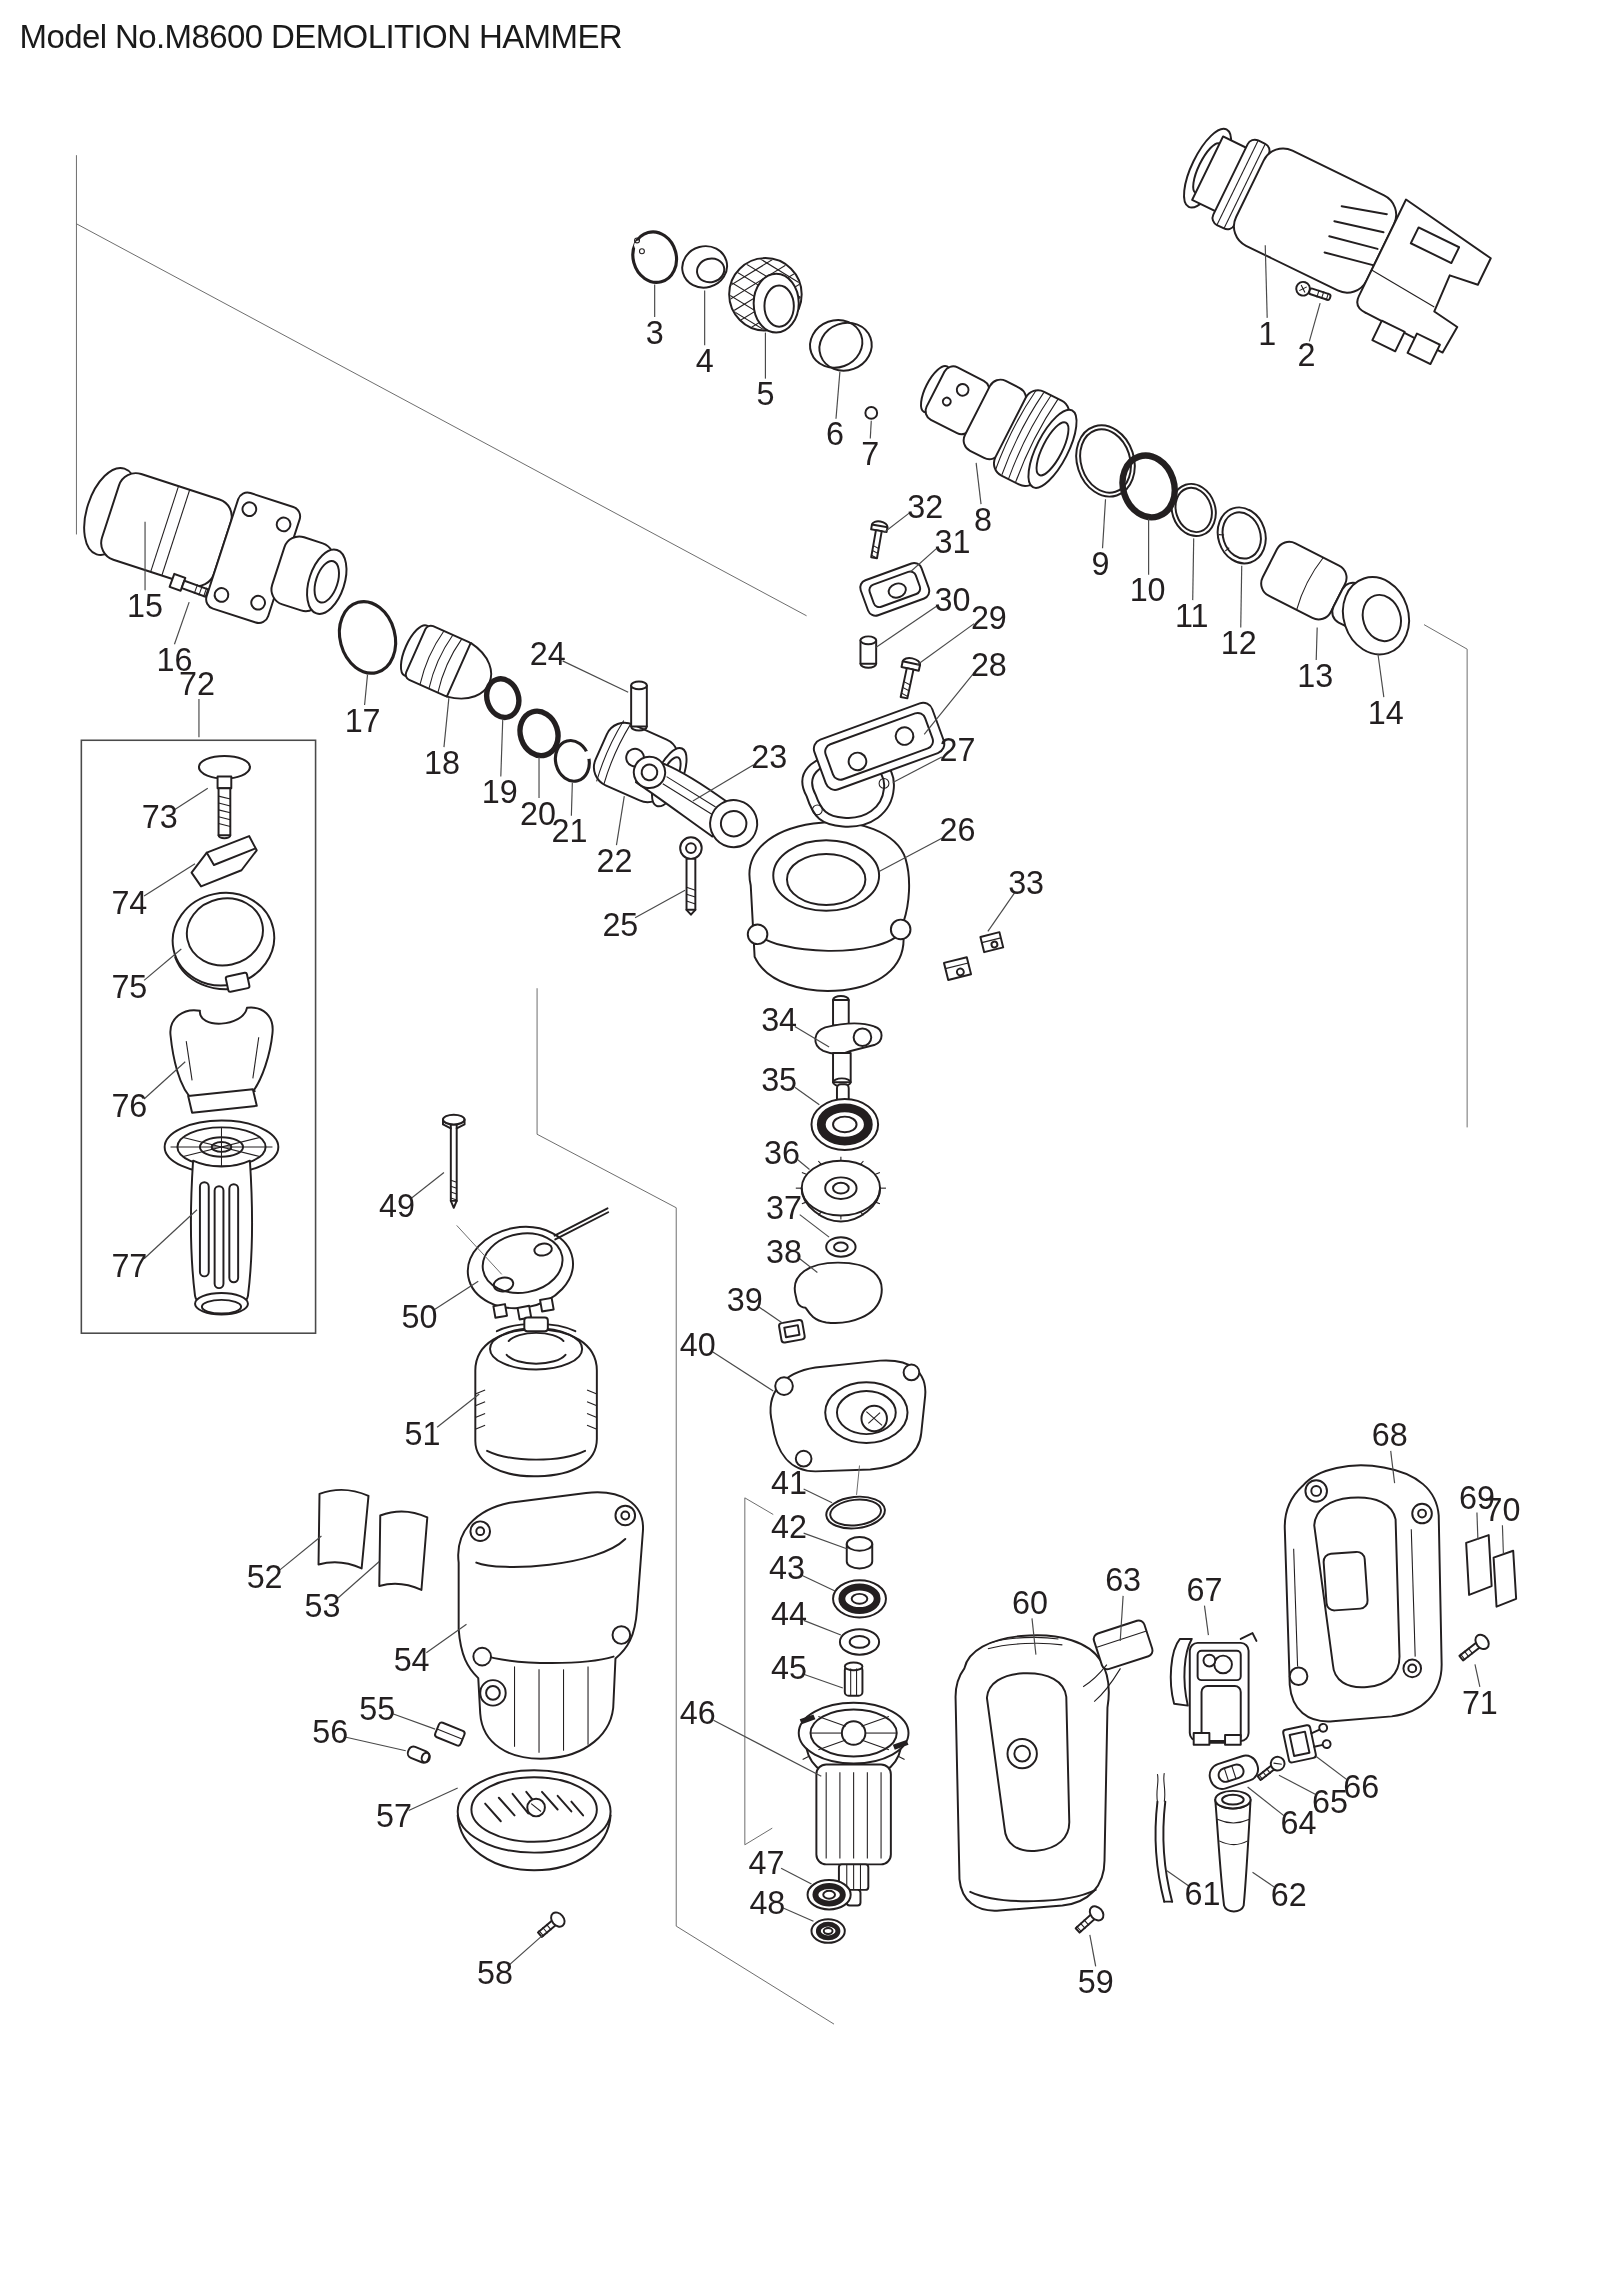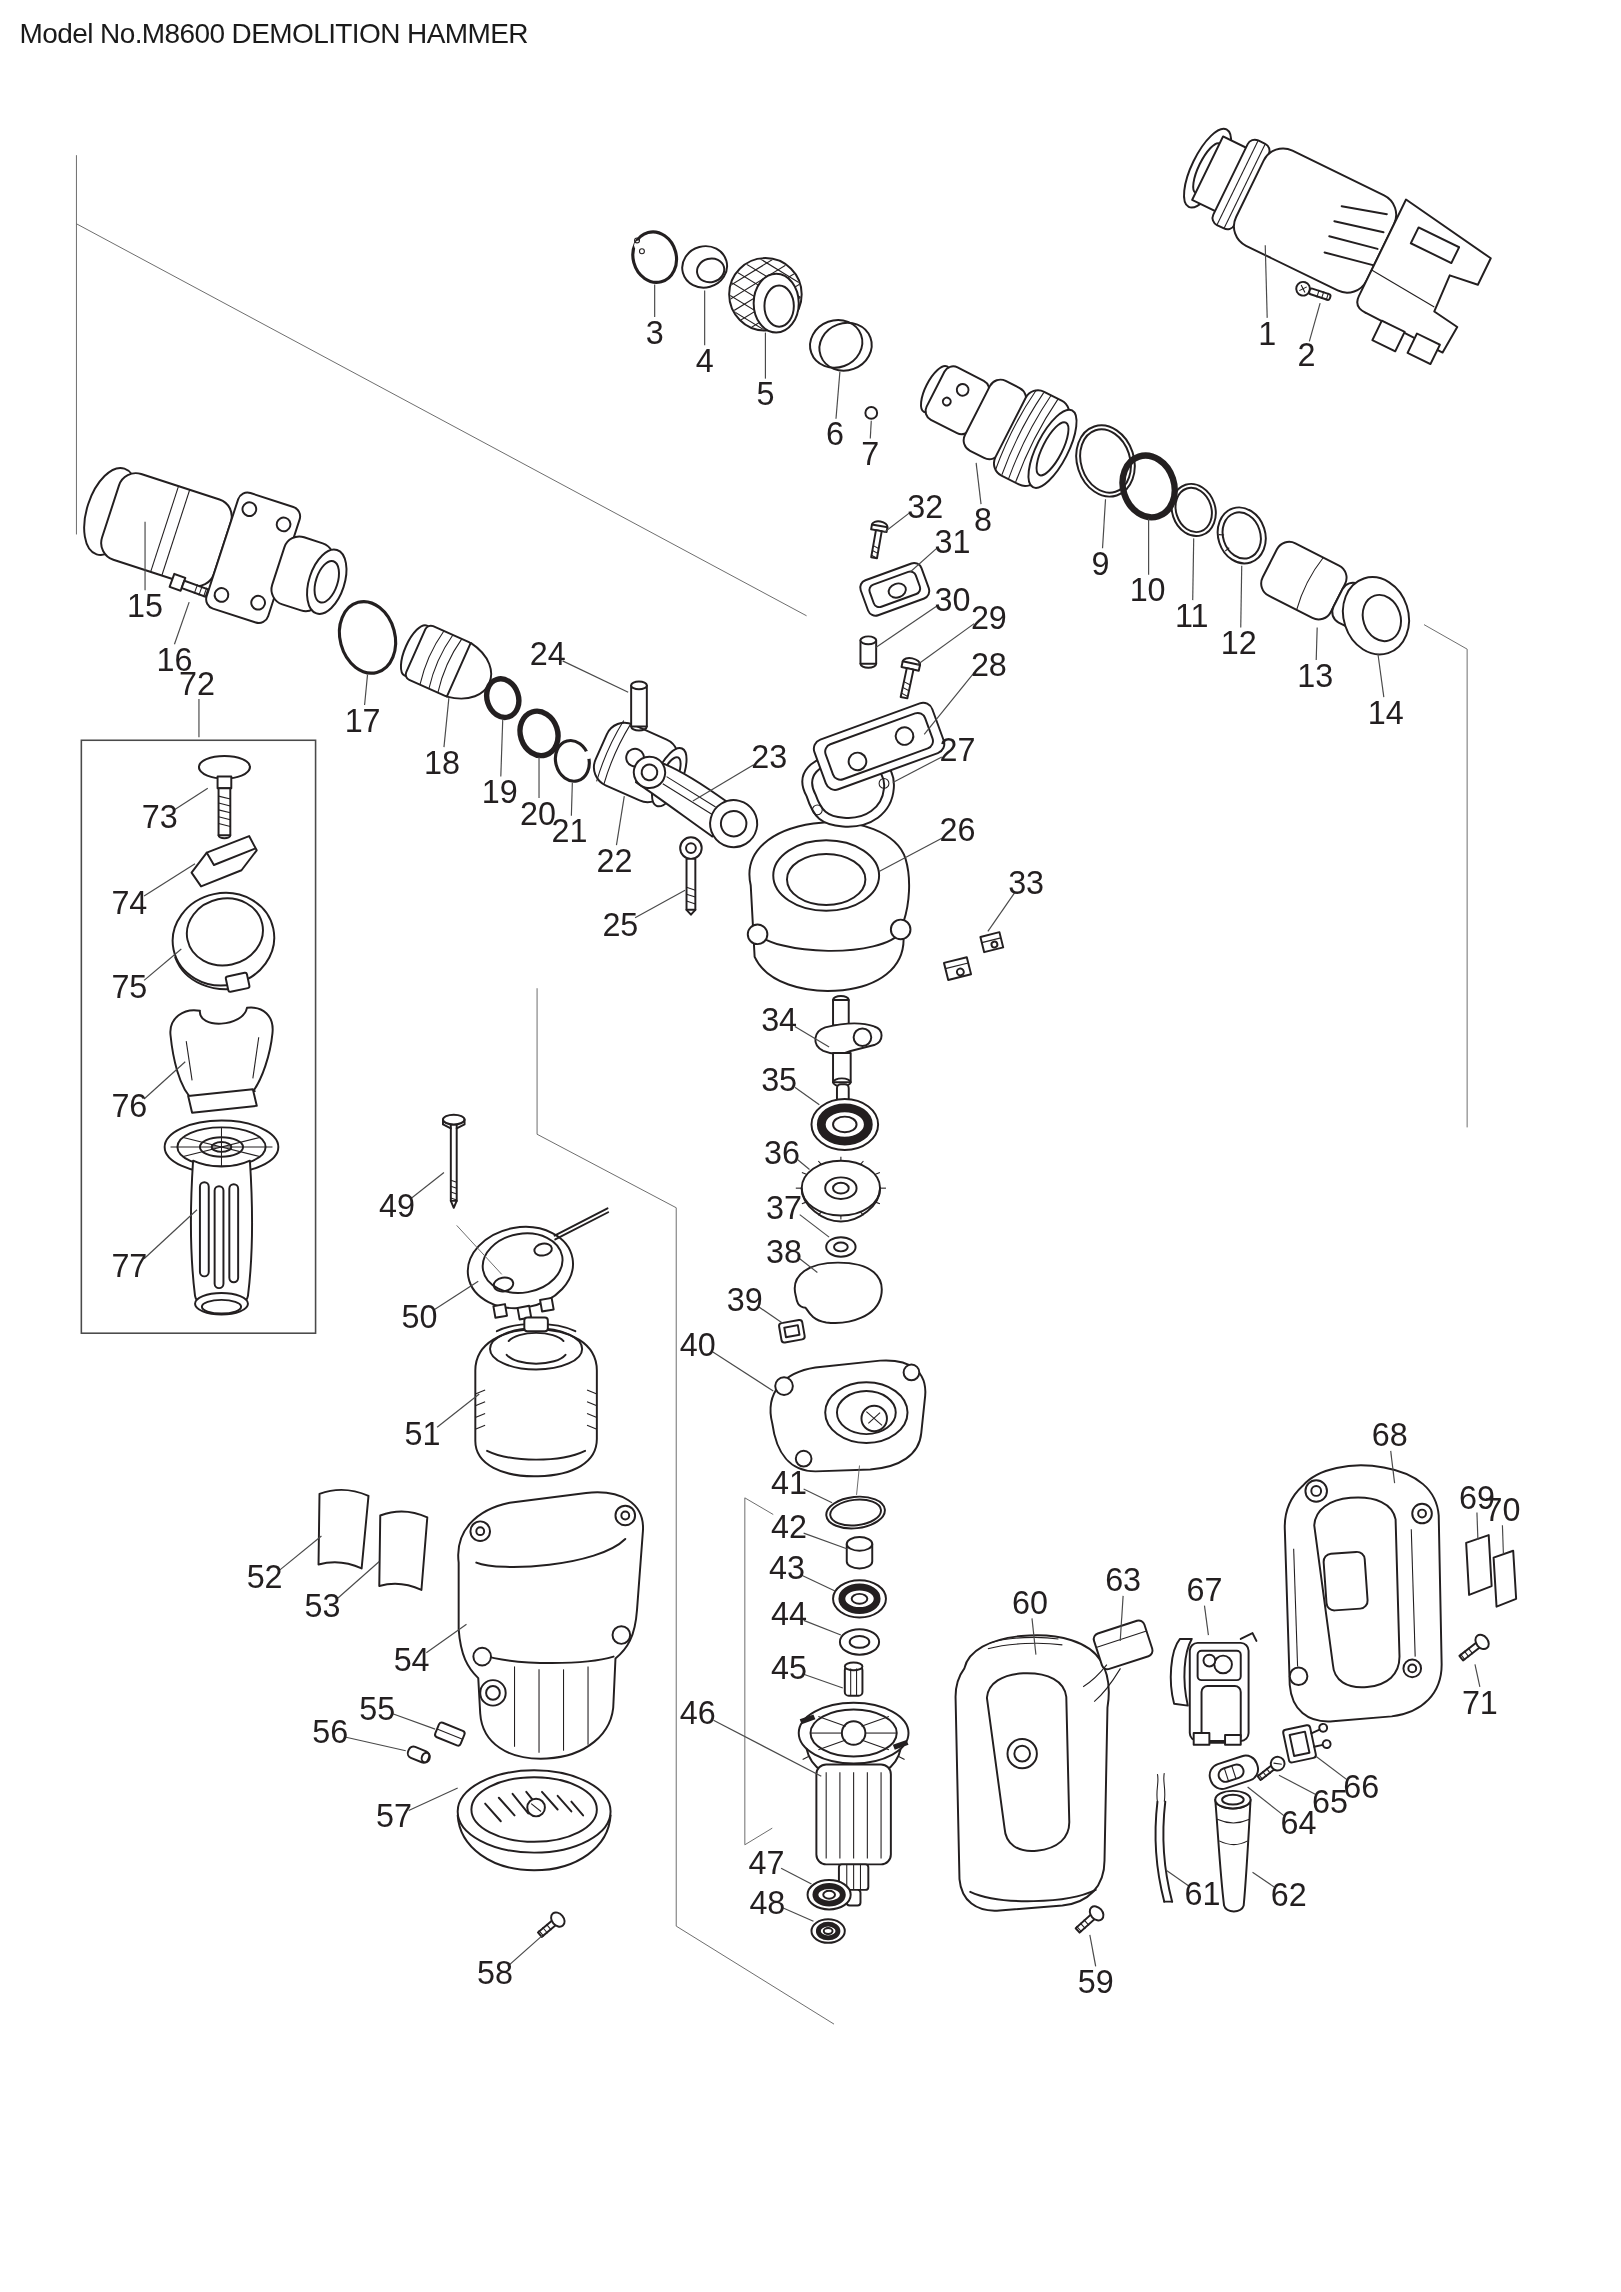--- a/index.html
+++ b/index.html
@@ -1,18 +1,18 @@
 <!DOCTYPE html>
 <html><head>
 <meta charset="utf-8">
 <style>
   html,body{margin:0;padding:0;background:#ffffff;}
   .page{position:relative;width:1621px;height:2293px;background:#fff;overflow:hidden;
         font-family:"Liberation Sans", sans-serif;}
-  .title{position:absolute;left:19.6px;top:17.6px;font-size:28px;letter-spacing:-0.6px;
+  .title{position:absolute;left:19.6px;top:17.6px;font-size:33px;letter-spacing:-0.6px;
          color:#1a1a1a;white-space:nowrap;}
   svg{position:absolute;left:0;top:0;}
   
   .o{fill:none;stroke:#231f20;stroke-width:2;stroke-linecap:round;stroke-linejoin:round;}
   .w{fill:#ffffff;stroke:#231f20;stroke-width:2;stroke-linecap:round;stroke-linejoin:round;}
   .thin{fill:none;stroke:#231f20;stroke-width:1.1;}
   .t3{stroke-width:3.2;}
   .t5{stroke-width:5.5;}
   .t6{stroke-width:6.5;}
   .b9{fill:none;stroke:#231f20;stroke-width:9;}

